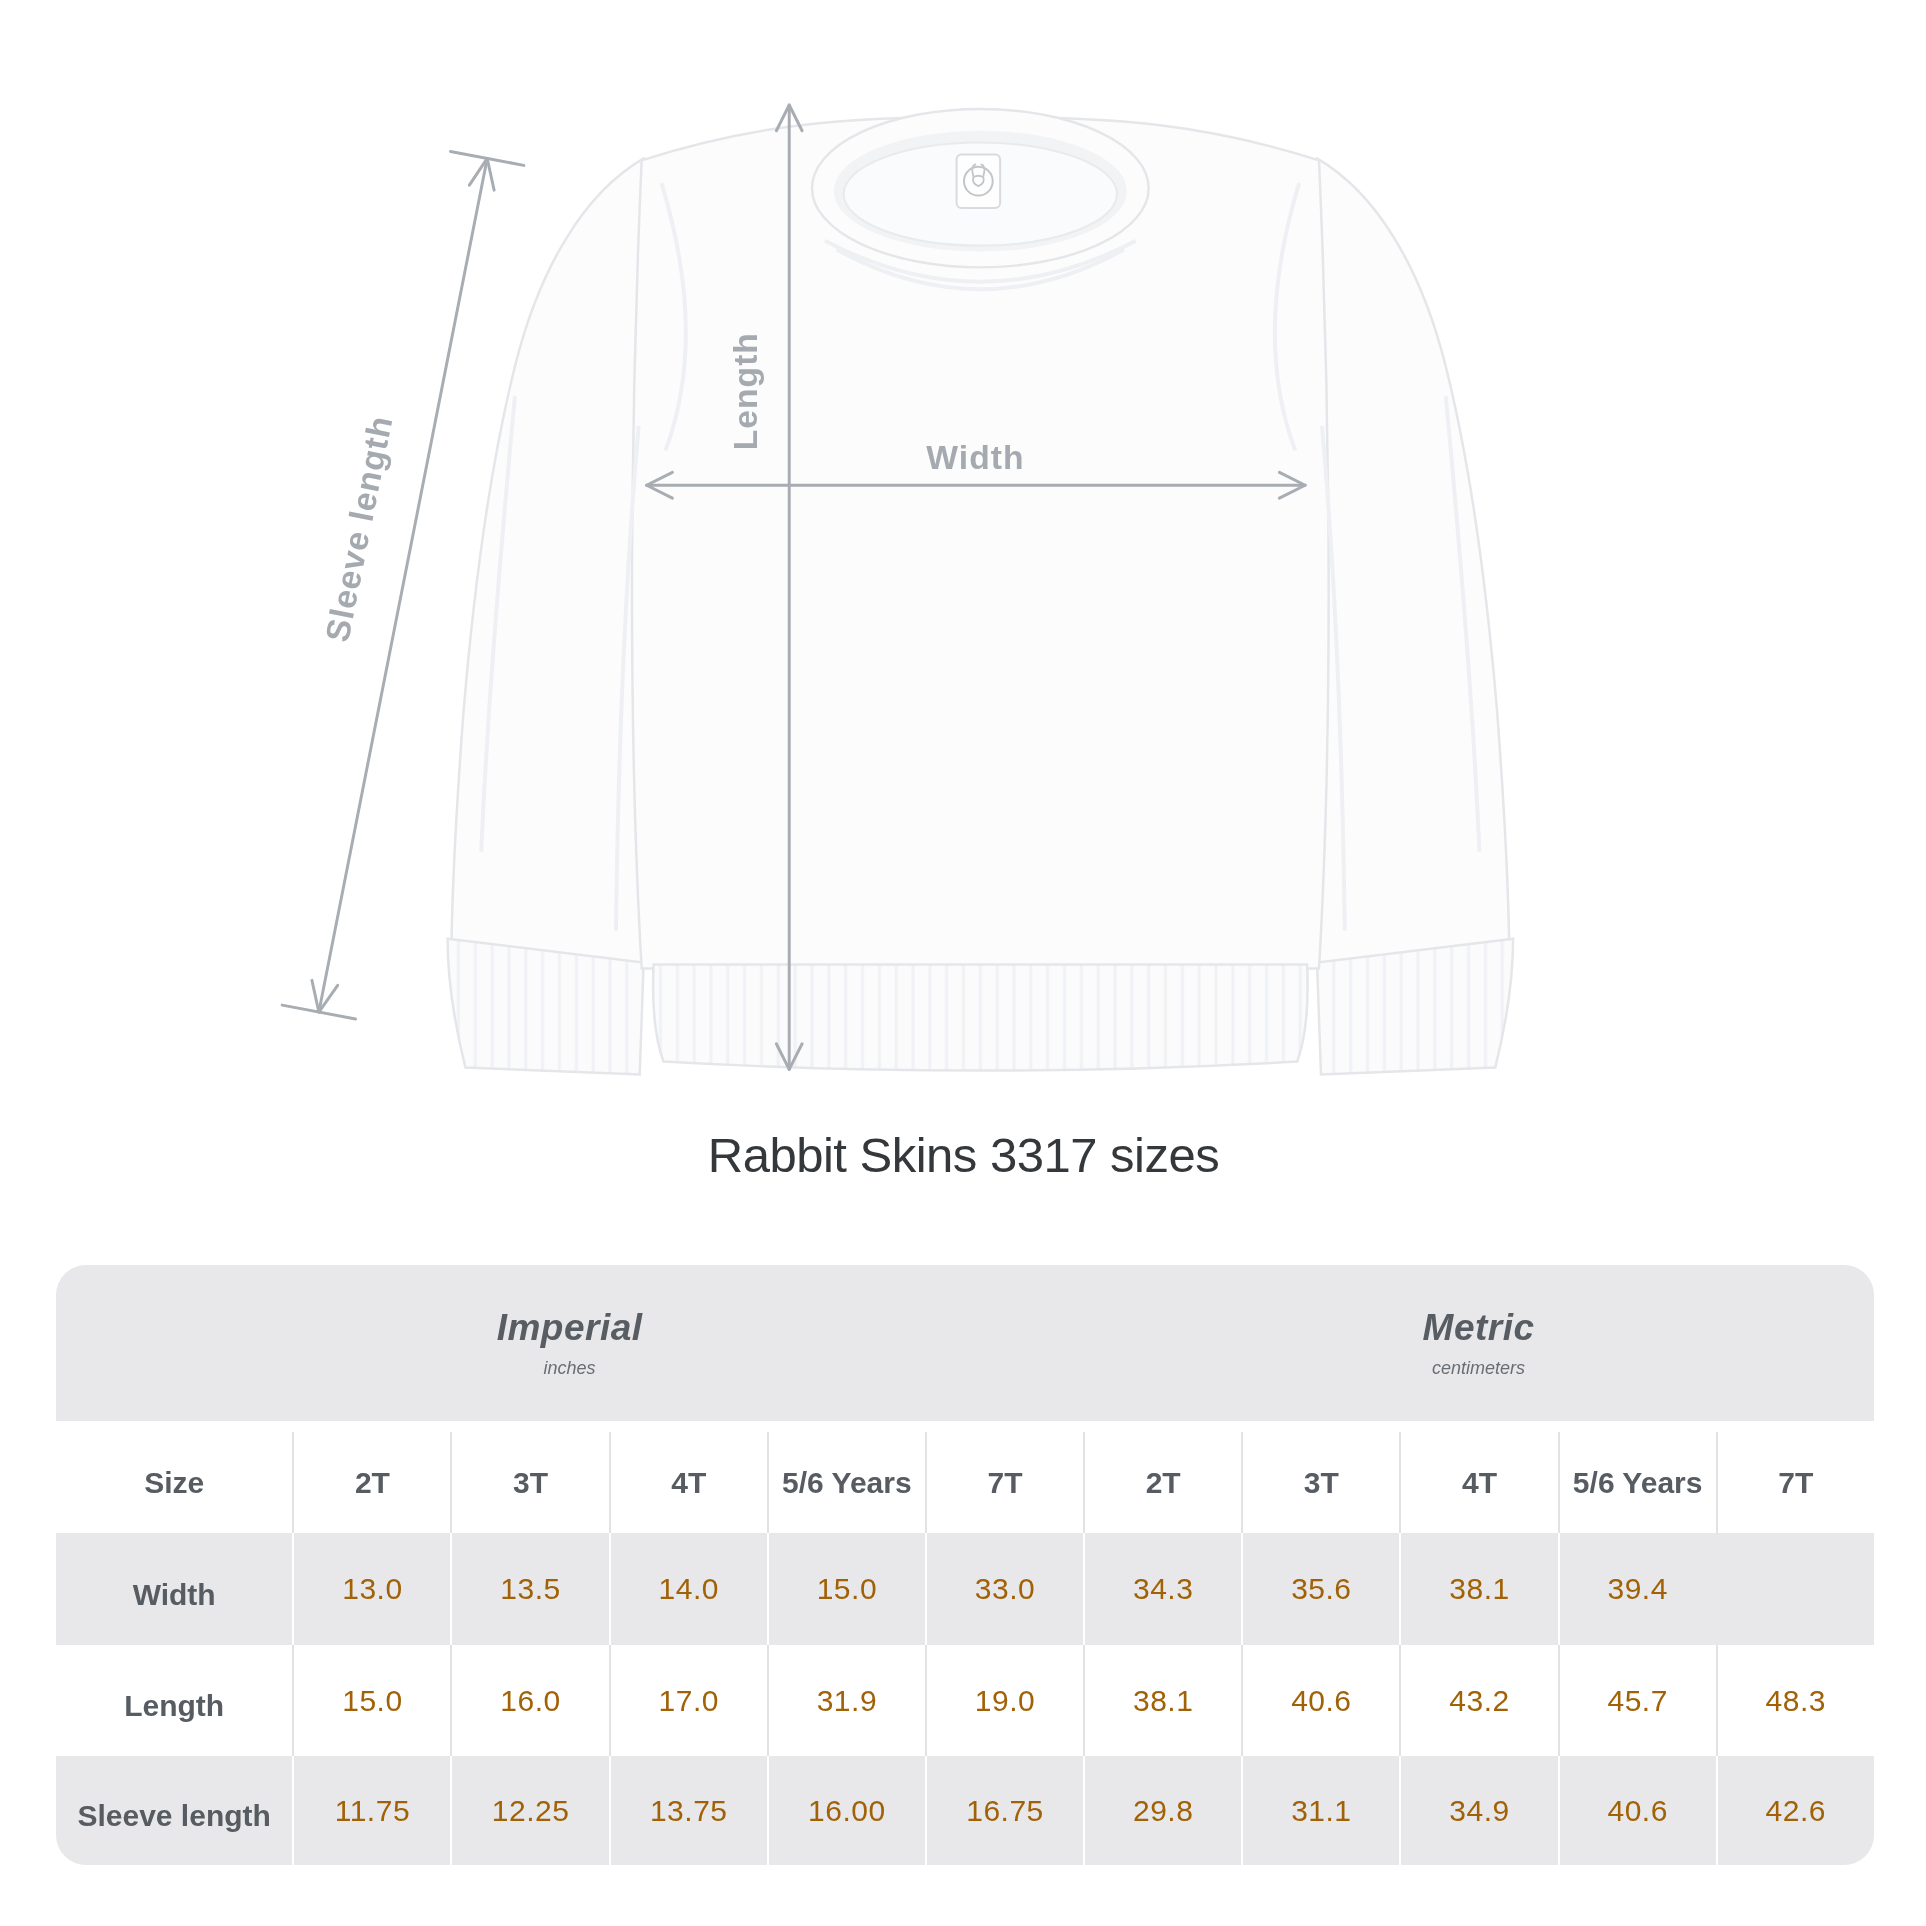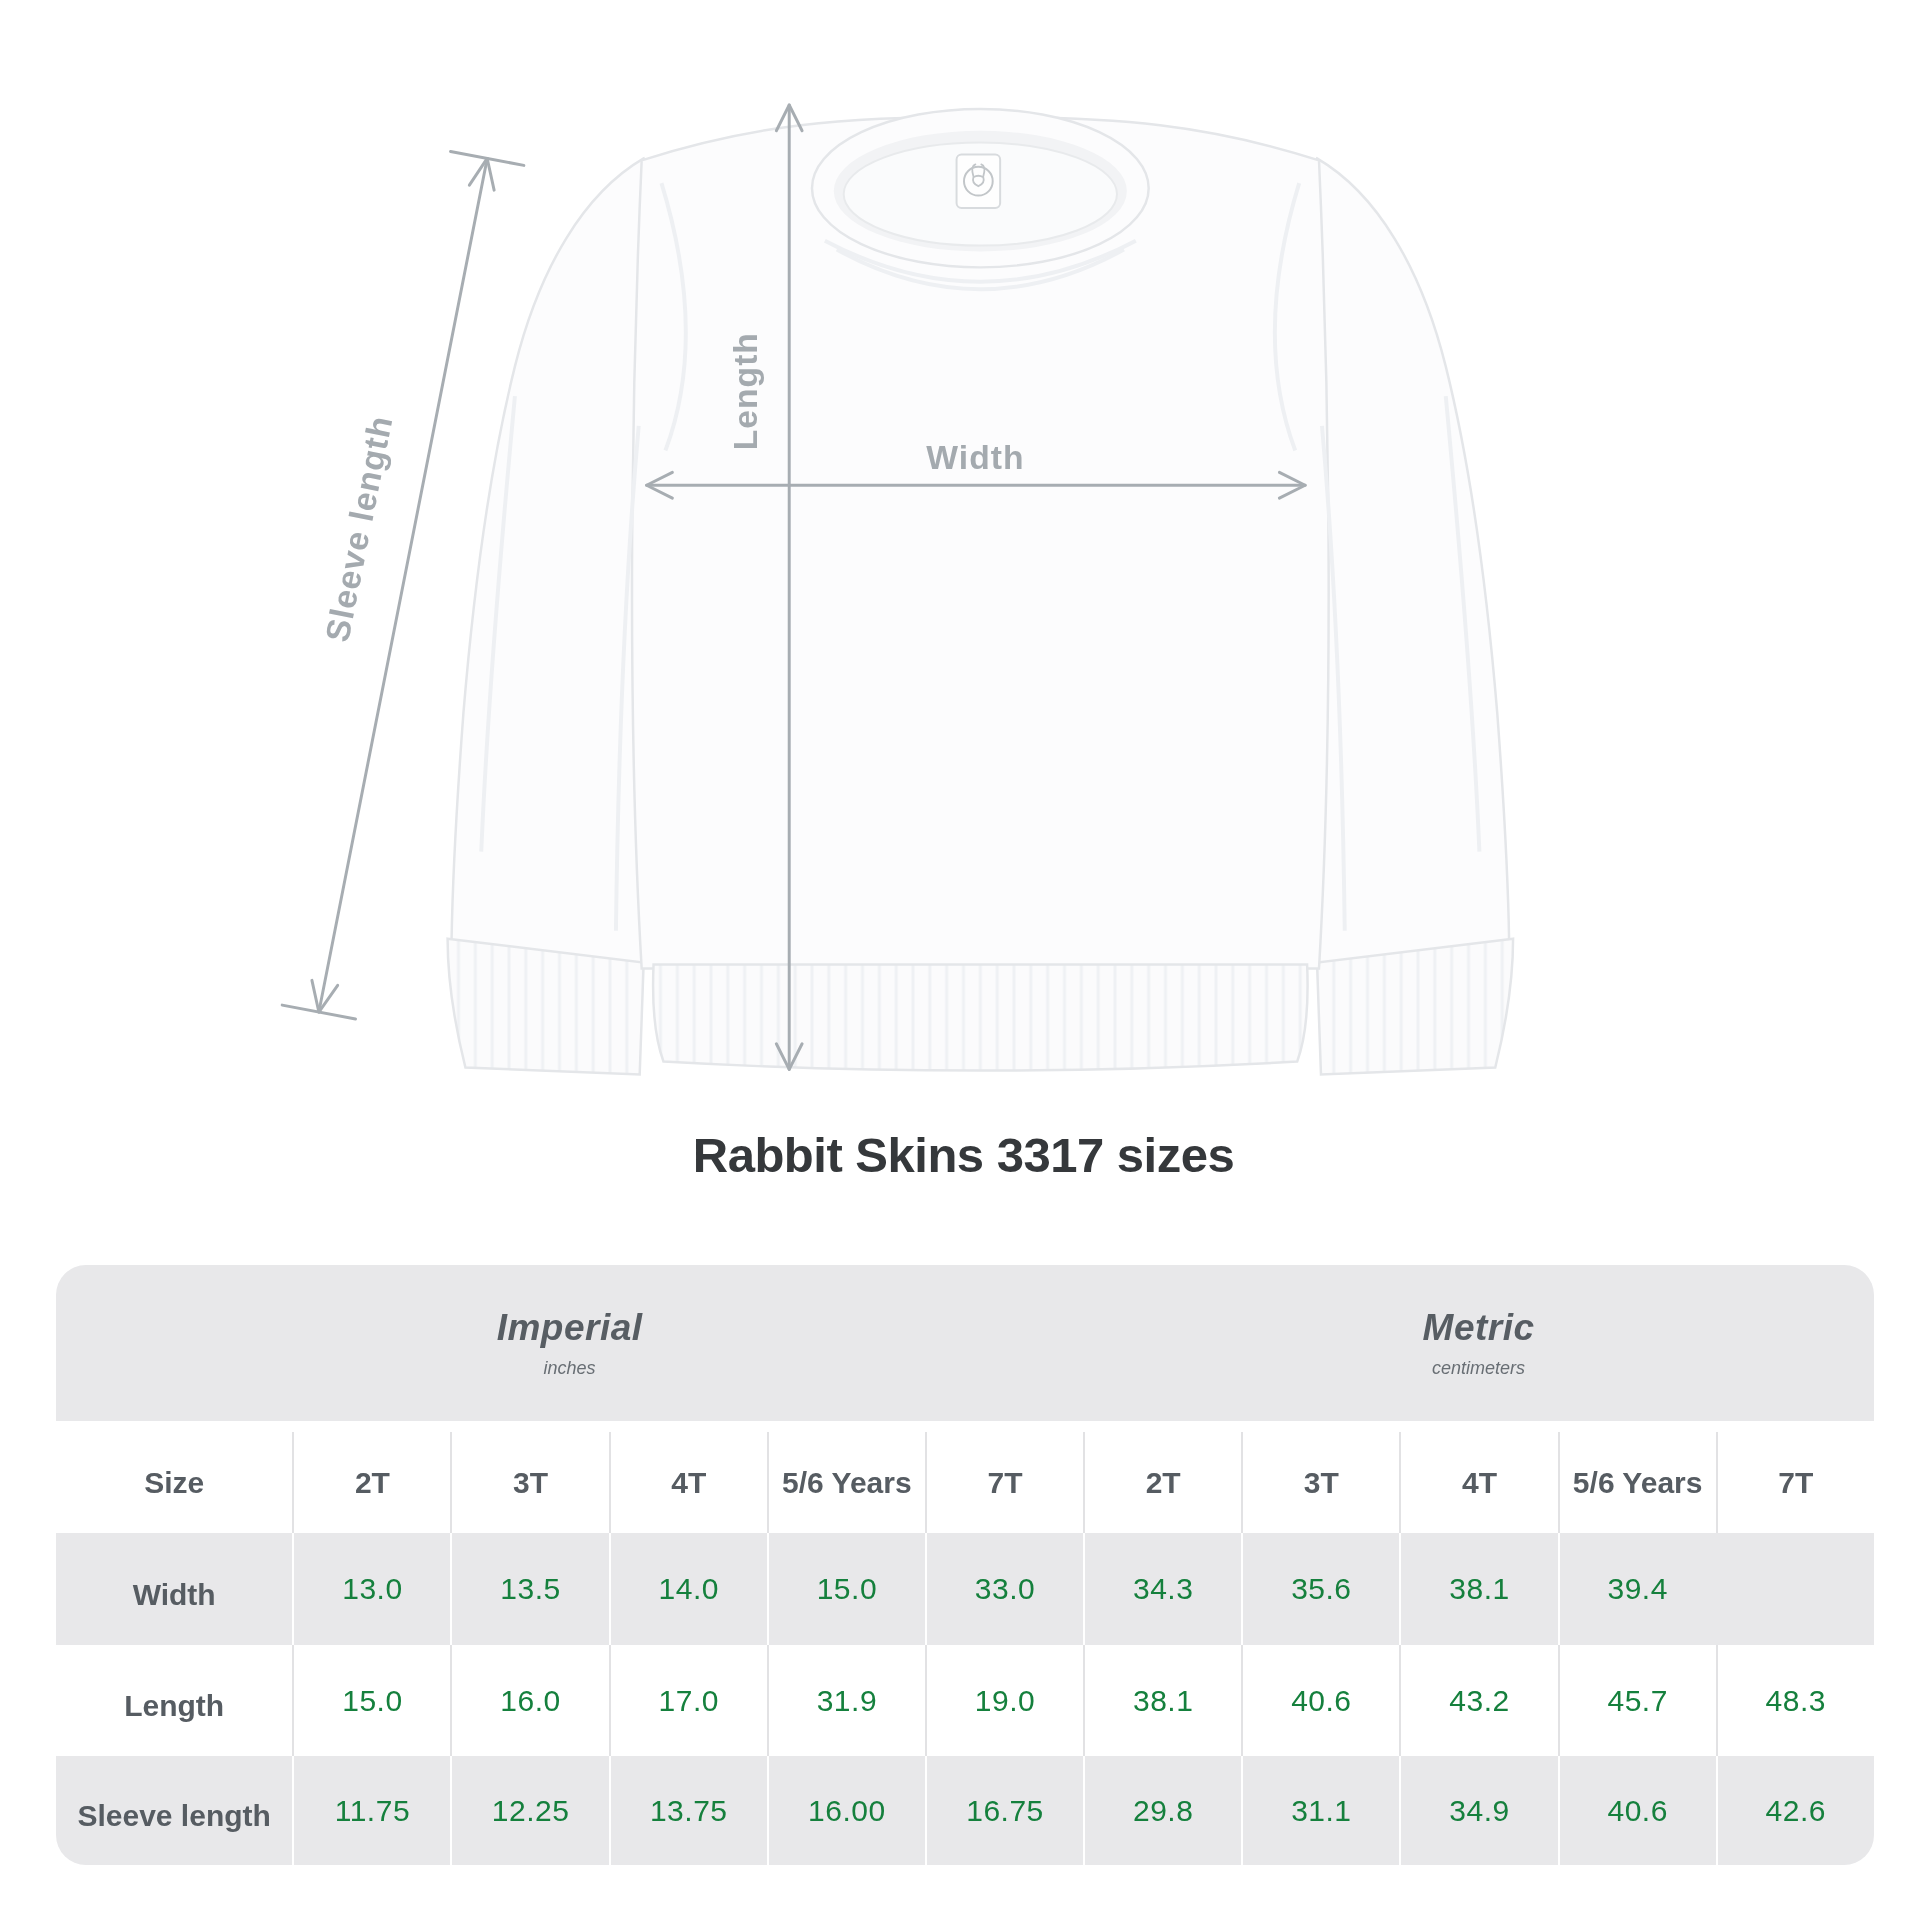--- a/index.html
+++ b/index.html
@@ -11,21 +11,21 @@
   .diagram{position:absolute;left:0;top:0;}
   .garment{fill:#fcfcfd;stroke:#e4e6e9;stroke-width:2.5;}
   .garment-soft{fill:none;stroke:#eef0f3;stroke-width:4;}
   .rib-part{fill:url(#rib);stroke:#e4e6e9;stroke-width:2.5;}
   .ann{stroke:#a7adb2;stroke-width:3;fill:none;stroke-linecap:round;stroke-linejoin:round;}
   .ann-label{fill:#a4aaaf;font-size:34px;font-weight:700;letter-spacing:1px;
              font-family:"Liberation Sans",sans-serif;}
   
   .page-title{
     position:absolute;left:0;top:1129px;width:100%;text-align:center;
-    font-size:49px;line-height:53px;font-weight:700;color:#35383b;letter-spacing:-0.5px;
+    font-size:49px;line-height:53px;font-weight:400;color:#35383b;letter-spacing:-0.5px;
   }
   
   .size-table{
     position:absolute;left:56px;top:1265px;width:1818px;
     border-radius:30px;overflow:hidden;background:#ffffff;
   }
   .band{display:flex;height:156px;background:#e8e8ea;}
   .band-sec{display:flex;flex-direction:column;justify-content:center;align-items:center;row-gap:9px;}
   .band-sec.imperial{width:56.5%;}
   .band-sec.metric{width:43.5%;}
@@ -35,21 +35,21 @@
   .trow.gray{background:#e8e8ea;}
   .cell{display:flex;align-items:center;justify-content:center;box-sizing:border-box;}
   .c-label{width:13%;}
   .c-val{width:8.7%;border-left:2px solid #e2e2e4;}
   .trow.gray .c-val{border-left-color:#ffffff;}
   .thead{height:112px;}
   .row-w{height:112px;}
   .row-l{height:111px;}
   .row-s{height:109px;}
   .lbl,.hdr{font-size:30px;font-weight:700;color:#565c62;margin-top:11px;}
-  .val{font-size:30px;color:#15803d;letter-spacing:0.5px;}
+  .val{font-size:30px;color:#a16207;letter-spacing:0.5px;}
 </style>
 </head>
 <body>
 
 <div class="canvas">
 
   <svg class="diagram" width="1927" height="1218" viewBox="0 0 1946 1230">
     <defs>
       <pattern id="rib" width="17" height="12" patternUnits="userSpaceOnUse">
         <rect width="17" height="12" fill="#fbfbfc"></rect>

